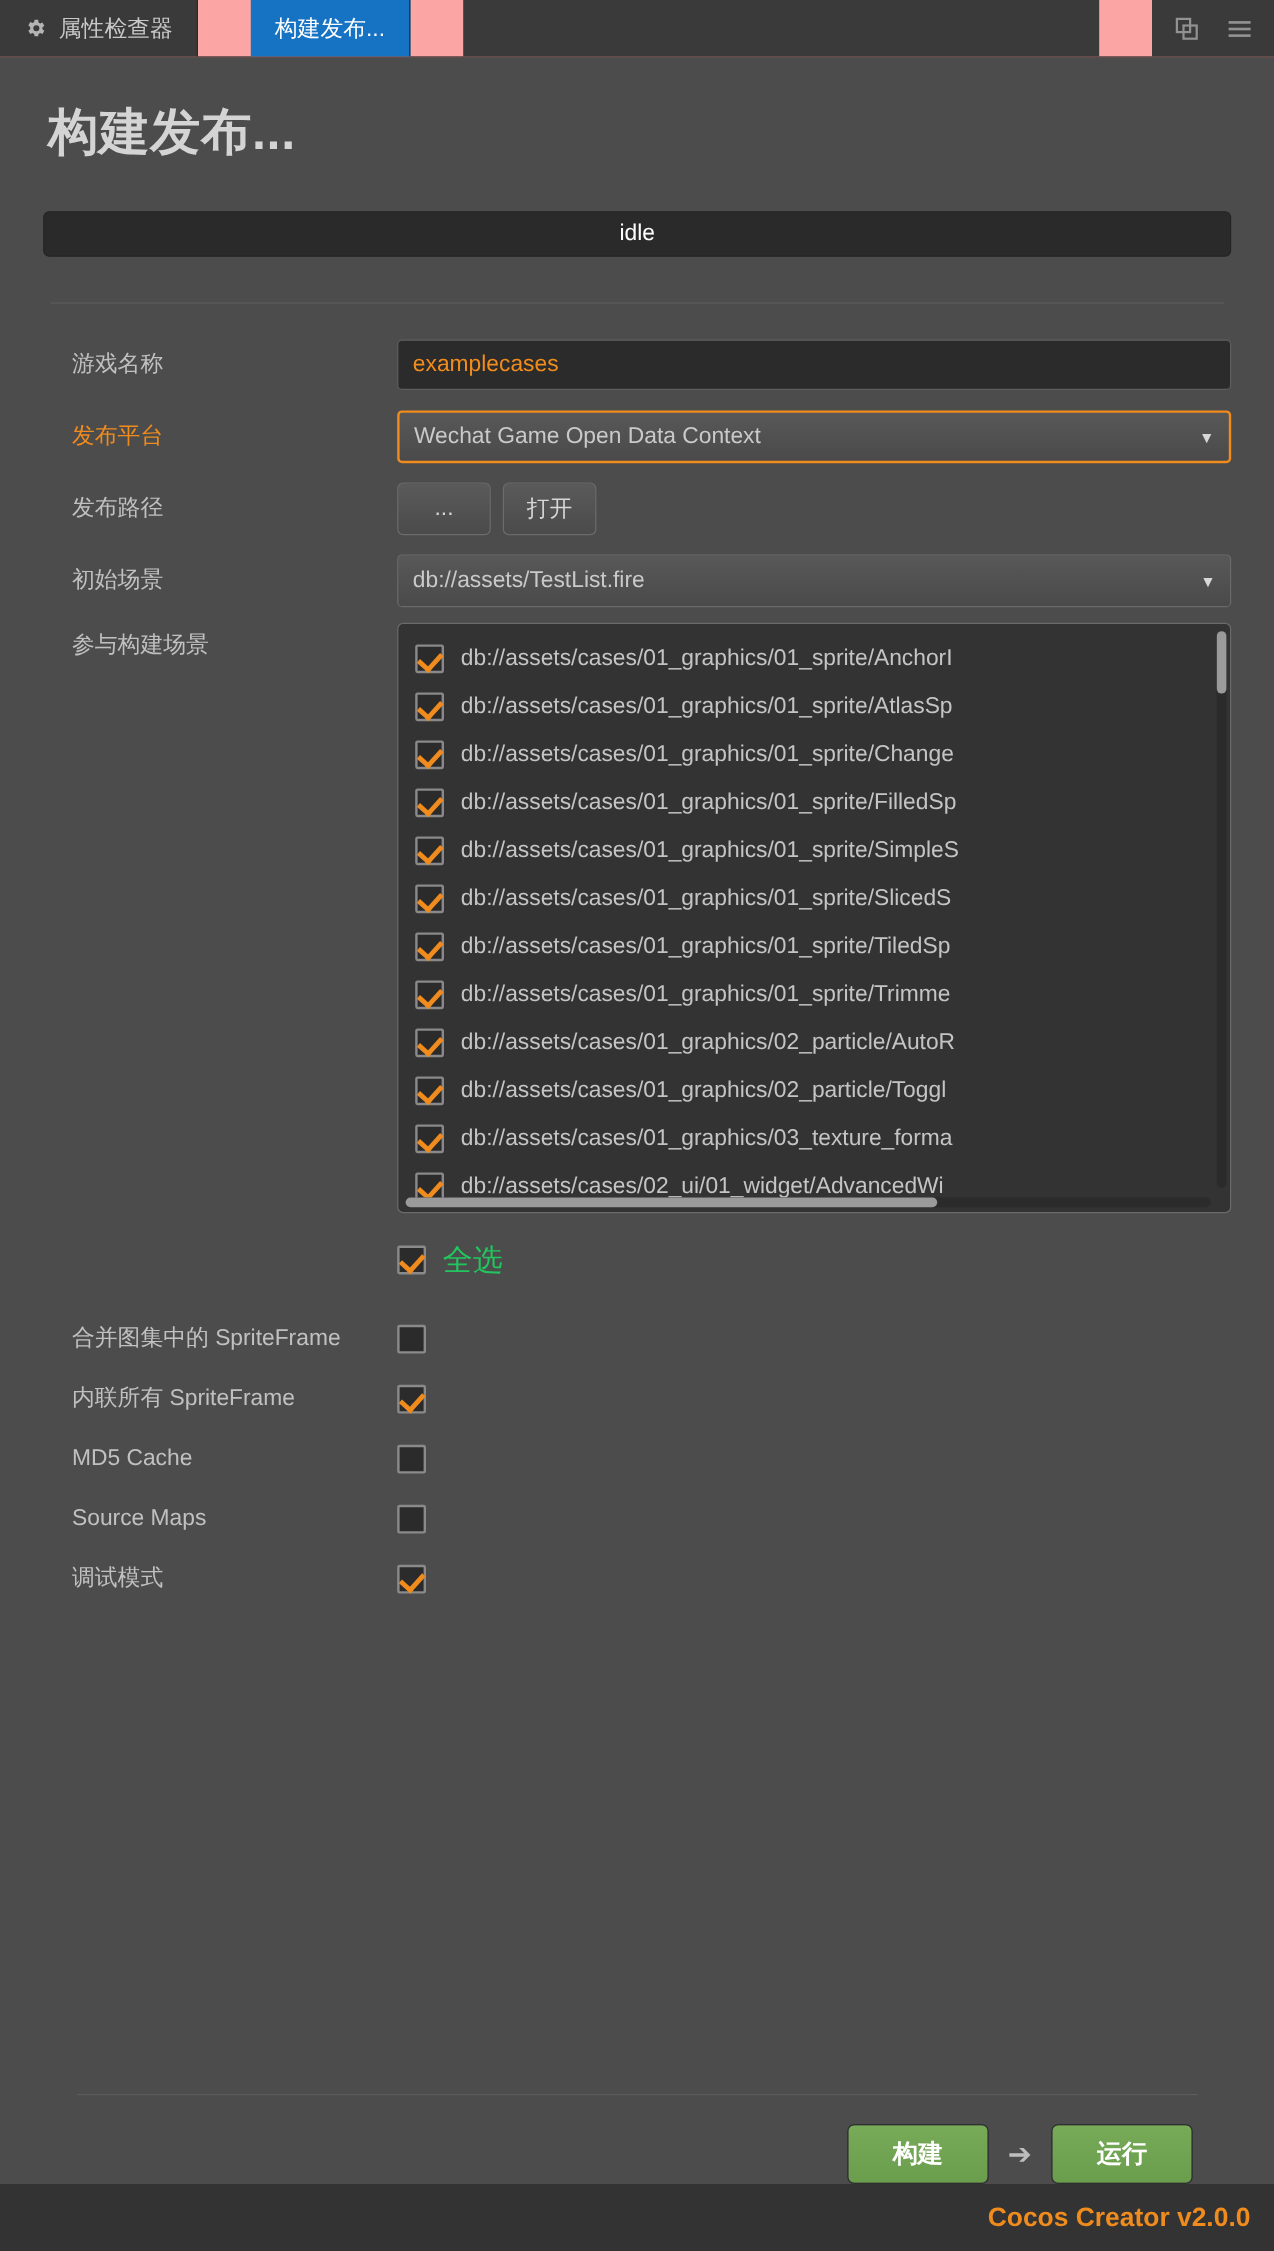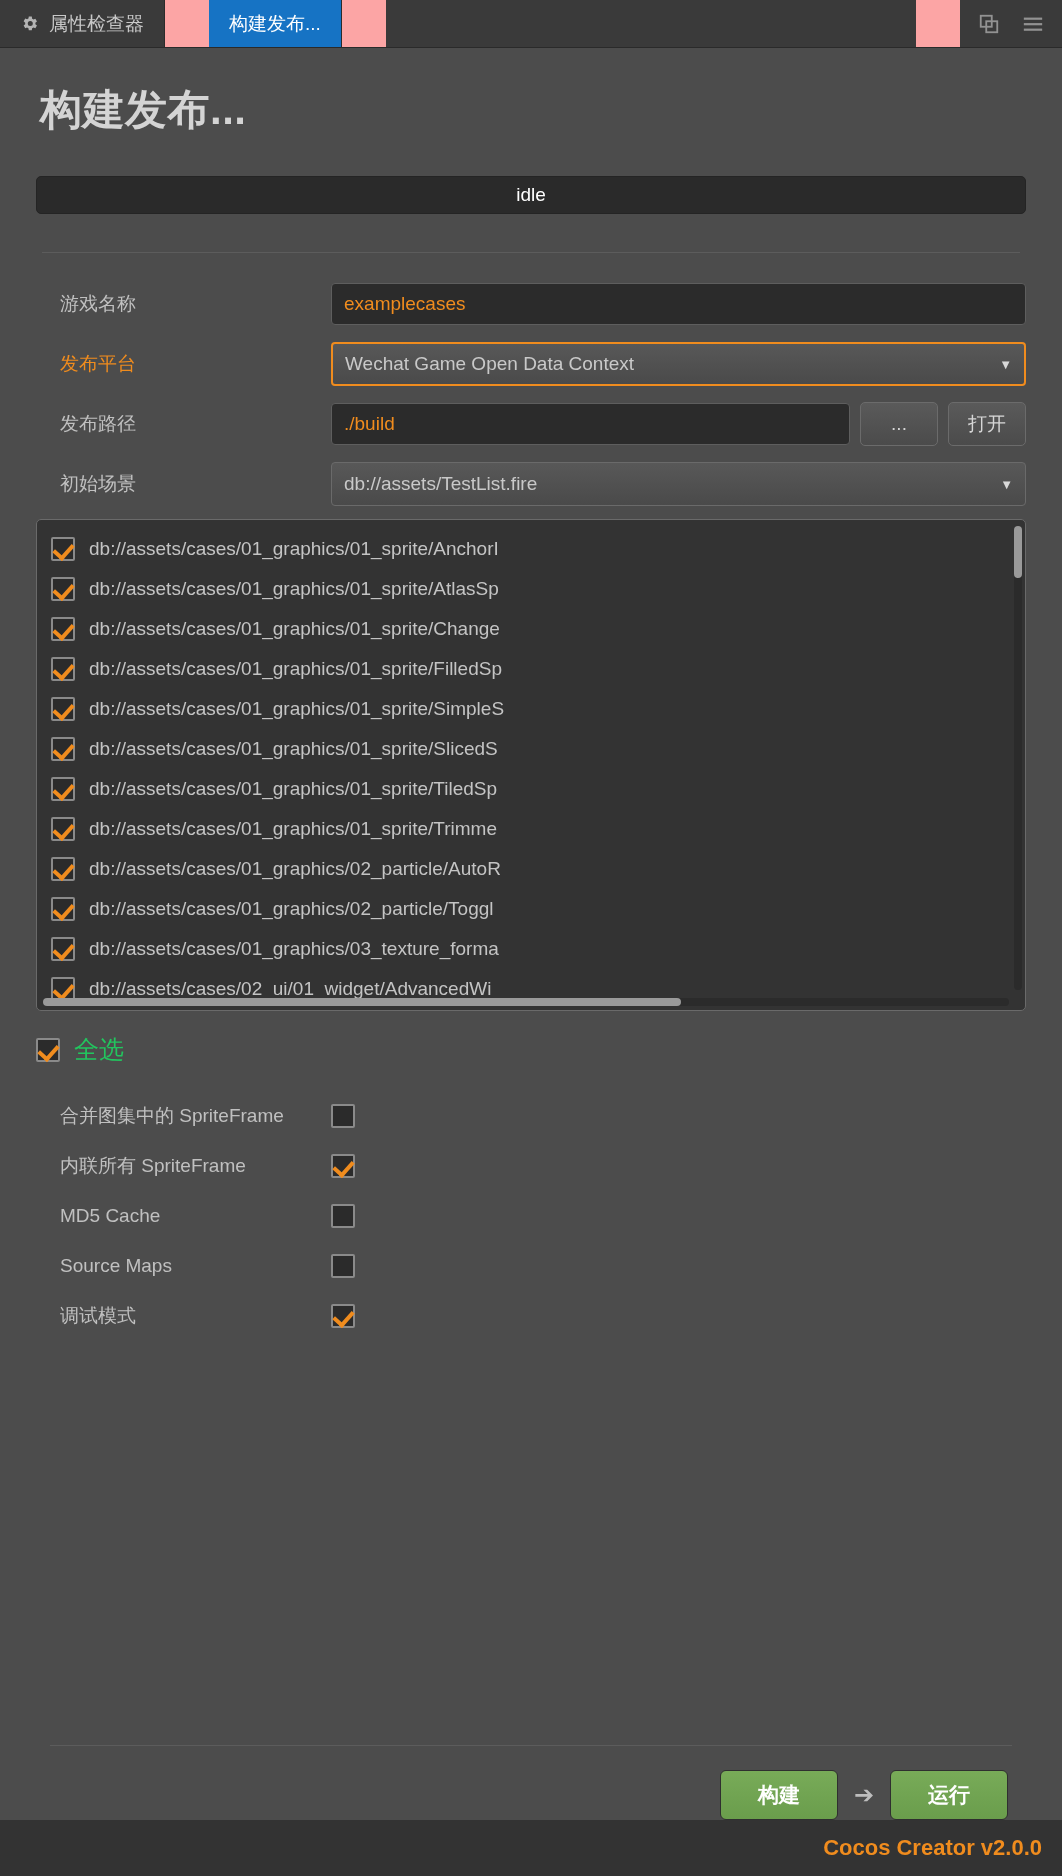--- a/index.html
+++ b/index.html
@@ -203,37 +203,37 @@
           <div class="sel highlight">
             <span>Wechat Game Open Data Context</span>
             <span class="caret">▼</span>
           </div>
         </div>
       </div>
 
       <div class="row">
         <div class="lbl">发布路径</div>
         <div class="ctrl">
-          <input class="txt path-in" type="text" value="./build" style="">
           <div class="btn">...</div>
           <div class="btn">打开</div>
         </div>
       </div>
 
       <div class="row">
         <div class="lbl">初始场景</div>
         <div class="ctrl">
           <div class="sel">
             <span>db://assets/TestList.fire</span>
             <span class="caret">▼</span>
           </div>
         </div>
       </div>
 
       <div class="row row-top">
+        <div class="lbl" style="padding-top:8px">参与构建场景</div>
         <div class="ctrl" style="flex-direction:column; align-items:stretch">
           <div class="listbox">
             <div class="list-inner" id="scene-list-inner">
                 <div class="li">
                   <span class="cb on"></span>
                   <span class="t">db://assets/cases/01_graphics/01_sprite/AnchorI</span>
                 </div>
                 <div class="li">
                   <span class="cb on"></span>
                   <span class="t">db://assets/cases/01_graphics/01_sprite/AtlasSp</span>
@@ -324,21 +324,21 @@
               <span class="cb on"></span>
             </div>
           </div>
         </div>
 
     </div>
 
     <div class="spacer-flex"></div>
   </div>
 
-  <div style="padding:0 44px">
+  <div style="padding:0 58px">
     <div class="footer-hr"></div>
     <div class="actions">
       <div class="gbtn">构建</div>
       <div class="arrow">➔</div>
       <div class="gbtn">运行</div>
     </div>
   </div>
 
   <div class="statusbar">
     <span class="brand">Cocos Creator v2.0.0</span>

